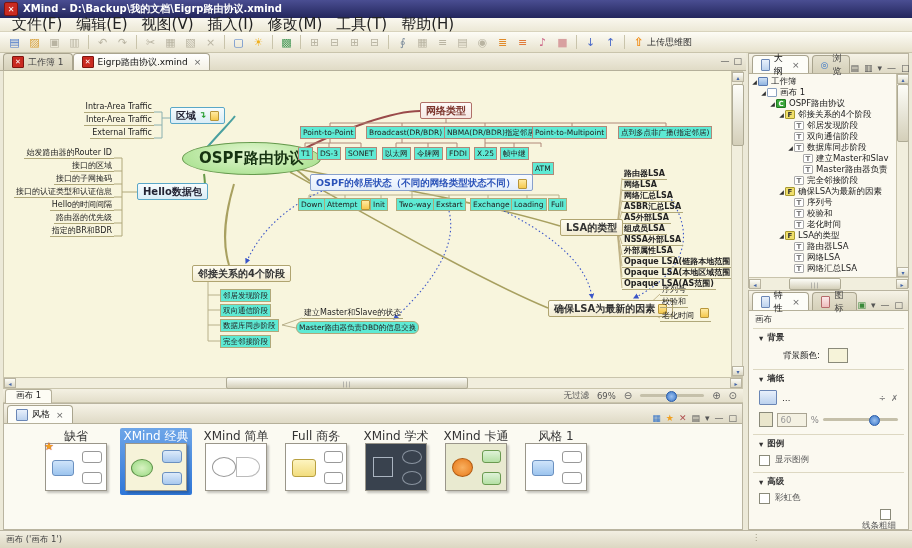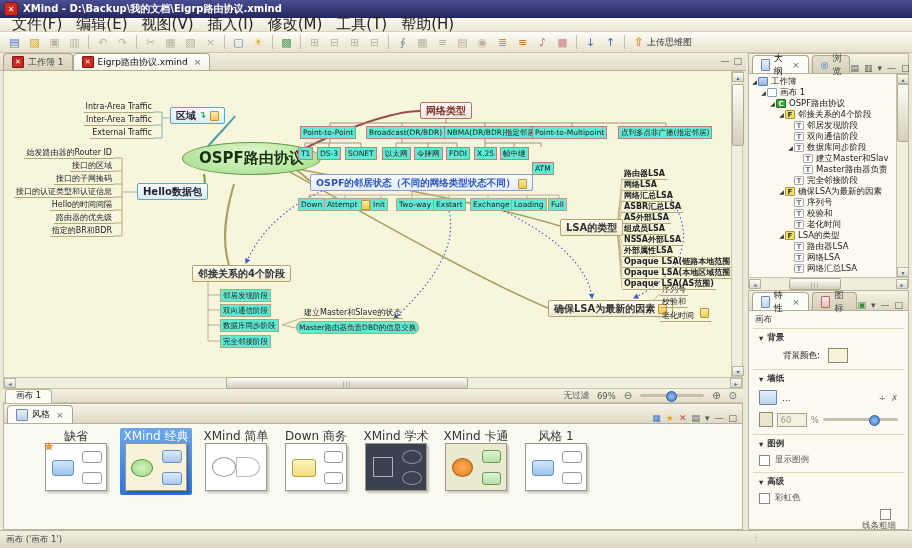--- a/index.html
+++ b/index.html
@@ -413,21 +413,21 @@
       </div>
     </div>
     <div class="sgroup">
       <div class="slabel">XMind 简单</div>
       <div class="scard">
         <div class="shape" style="left:6px;top:13px;width:22px;height:18px;background:#fff;border:1px solid #999;border-radius:50%;"></div>
         <div class="shape" style="left:30px;top:13px;width:22px;height:18px;background:#fff;border:1px solid #bbb;border-radius:0 50% 50% 0;"></div>
       </div>
     </div>
     <div class="sgroup">
-      <div class="slabel">Down 商务</div>
+      <div class="slabel">Full 商务</div>
       <div class="scard">
         <div class="shape" style="left:6px;top:15px;width:22px;height:16px;background:linear-gradient(#fdf4c0,#f2dd7e);border:1px solid #b8a040;"></div>
         <div class="shape" style="left:38px;top:7px;width:17px;height:10px;background:#fff;border:1px solid #999;"></div>
         <div class="shape" style="left:38px;top:28px;width:17px;height:10px;background:#fff;border:1px solid #999;"></div>
       </div>
     </div>
     <div class="sgroup">
       <div class="slabel">XMind 学术</div>
       <div class="scard dark">
         <div class="shape" style="left:7px;top:13px;width:18px;height:18px;background:#39424e;border:1px solid #aab4c0;border-radius:0;"></div>

